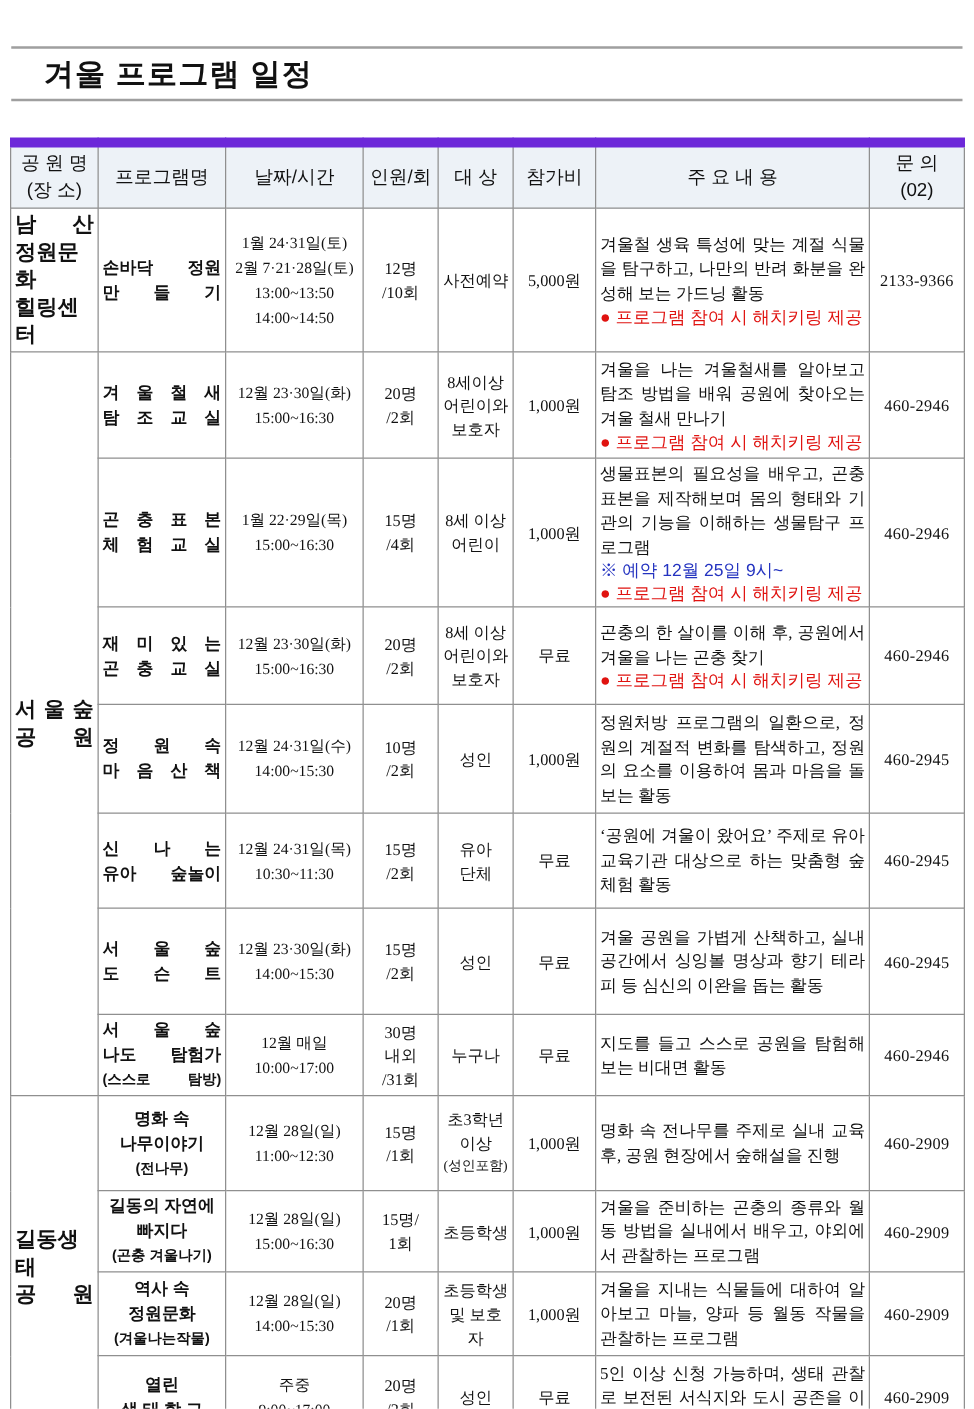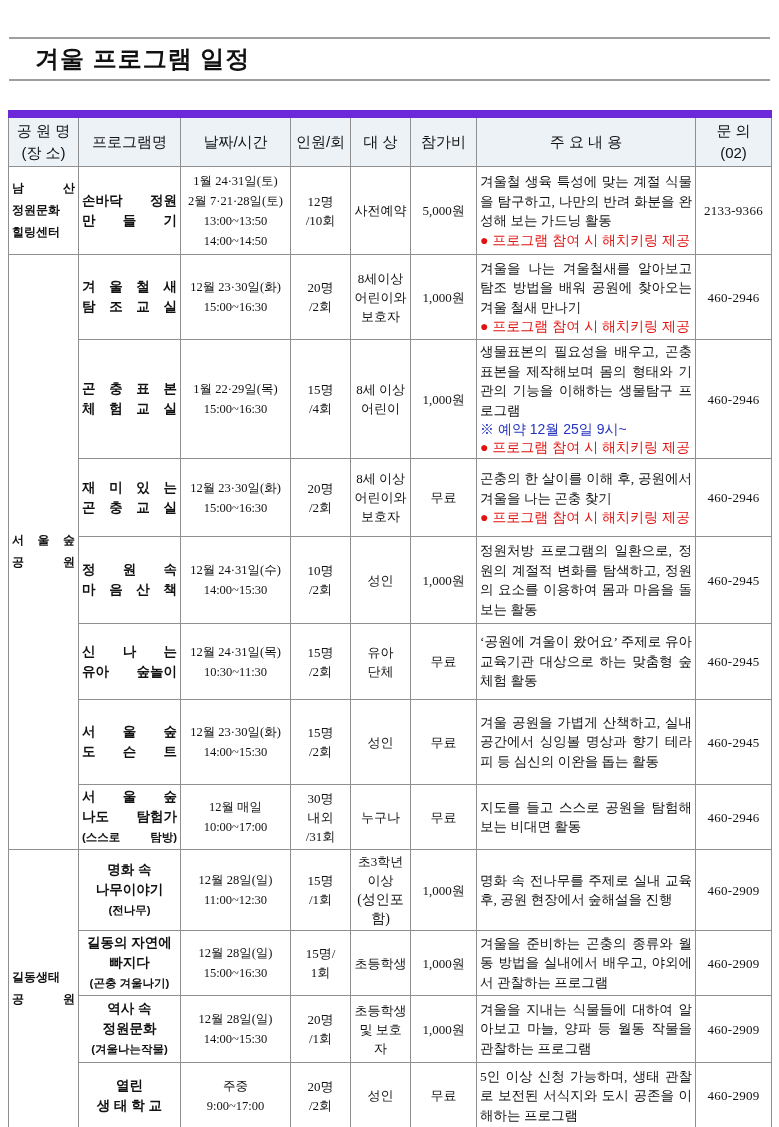--- a/index.html
+++ b/index.html
@@ -30,37 +30,37 @@
   }
   .schedule th,.schedule td{
     border:1px solid #8f8f8f;vertical-align:middle;padding:2px 3px;box-sizing:border-box;
   }
   .schedule thead th{
     background:var(--header-bg,#edf2f7);height:48px;font-weight:normal;
     font-family:"Liberation Sans",sans-serif;font-size:15px;
     text-align:center;white-space:pre-line;line-height:22px;
   }
   .park-cell{
-    font-family:Liberation Mono, monospace;font-weight:bold;font-size:12px;
+    font-family:Liberation Sans, sans-serif;font-weight:bold;font-size:17px;
     text-align:justify;text-align-last:justify;white-space:pre-line;
     padding:0 5px;line-height:22px;
   }
   .prog{
     font-family:"Liberation Sans",sans-serif;font-weight:bold;font-size:13.5px;
     padding:0 5px;line-height:20px;
   }
   .prog.justify .pline{text-align:justify;text-align-last:justify;}
   .prog.center .pline{text-align:center;}
   .pline.sub{font-size:11.5px;font-weight:bold;}
   .c-center{text-align:center;white-space:pre-line;font-size:13px;line-height:19px;}
   .date-cell{font-size:12.5px;line-height:20px;}
   .fee-cell{font-size:13px;}
   .phone-cell{font-size:13px;letter-spacing:.3px;}
   .tline{white-space:pre-line;}
-  .tline.sub{font-size:14px;}
+  .tline.sub{font-size:11px;}
   .content-cell{padding:2px 6px;font-size:13.5px;line-height:19.5px;text-align:justify;}
   .note{font-family:"Liberation Sans",sans-serif;font-size:14px;line-height:18px;text-align:left;}
   .note-blue{color:var(--blue,#2433c0);}
   .note-red{color:var(--red,#e01310);}
 </style>
 </head>
 <body>
 
 <div class="title-bar">
   <div class="title-text">겨울 프로그램 일정</div>

